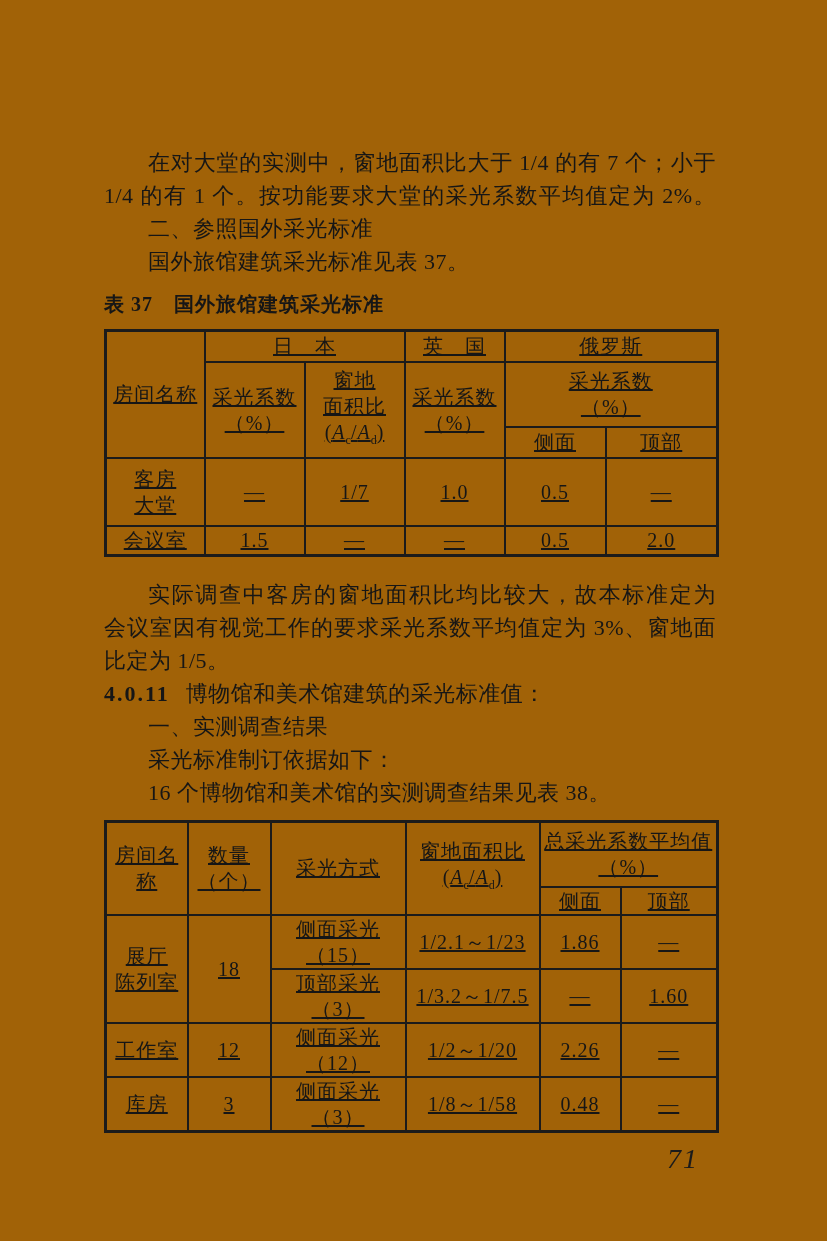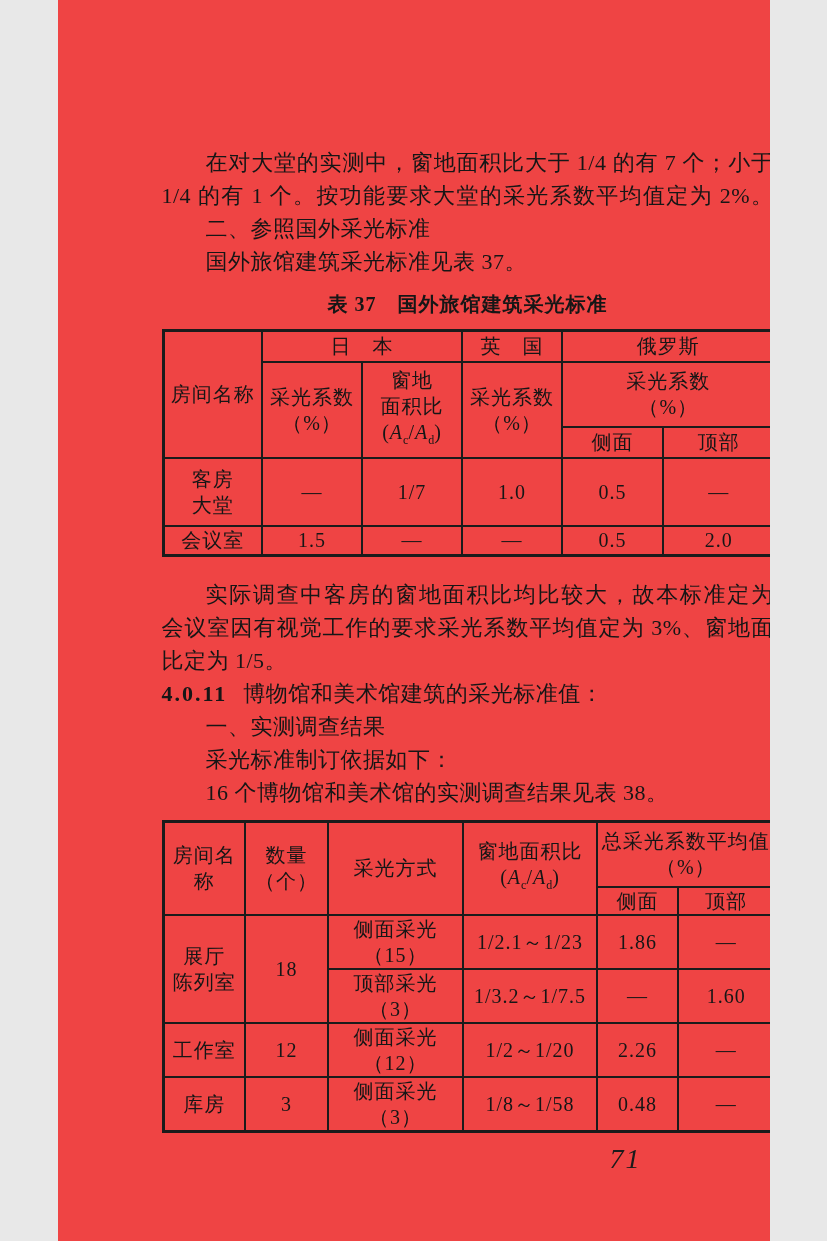--- a/index.html
+++ b/index.html
@@ -1,21 +1,21 @@
 <!DOCTYPE html>
 <html><head>
 <meta charset="utf-8">
 <style>
   html, body { margin: 0; padding: 0; background: #e8e8e8; }
   .page {
     position: relative;
-    width: 712px;
+    width: 827px;
     height: 1241px;
     margin: 0 auto;
-    background: #ef4444;
+    background: #a16207;
     color: #161616;
     font-family: "Liberation Serif", "DejaVu Serif", serif;
     overflow: hidden;
   }
   .content {
     position: absolute;
     left: 104px;
     top: 146px;
     width: 612px;
   }
@@ -32,21 +32,21 @@
     text-align-last: justify;
     overflow: hidden;
   }
   .line.ind { text-indent: 44px; }
   .clause-num {
     font-weight: bold;
     letter-spacing: 2px;
     margin-right: 16px;
   }
   .t-title {
-    text-align: center;
+    text-align: left;
     font-weight: bold;
     font-size: 20px;
     line-height: 26px;
     letter-spacing: 1px;
   }
   .t-title.t37 { margin-top: 13px; }
   .t-title.t38 { margin-top: 12px; }
   table.std {
     border-collapse: collapse;
     table-layout: fixed;
@@ -58,20 +58,21 @@
   table.std td {
     border: 2px solid #1b1b1b;
     text-align: center;
     vertical-align: middle;
     font-size: 20px;
     line-height: 26px;
     padding: 0;
     white-space: pre-line;
     letter-spacing: 1px;
     overflow: hidden;
+    text-decoration: underline;
   }
   table.std i { font-family: "Liberation Serif", "DejaVu Serif", serif; }
   table.std sub { font-size: 12px; letter-spacing: 0; }
   .page-number {
     position: absolute;
     top: 1143px;
     right: 128px;
     font-size: 28px;
     font-style: italic;
     letter-spacing: 2px;

